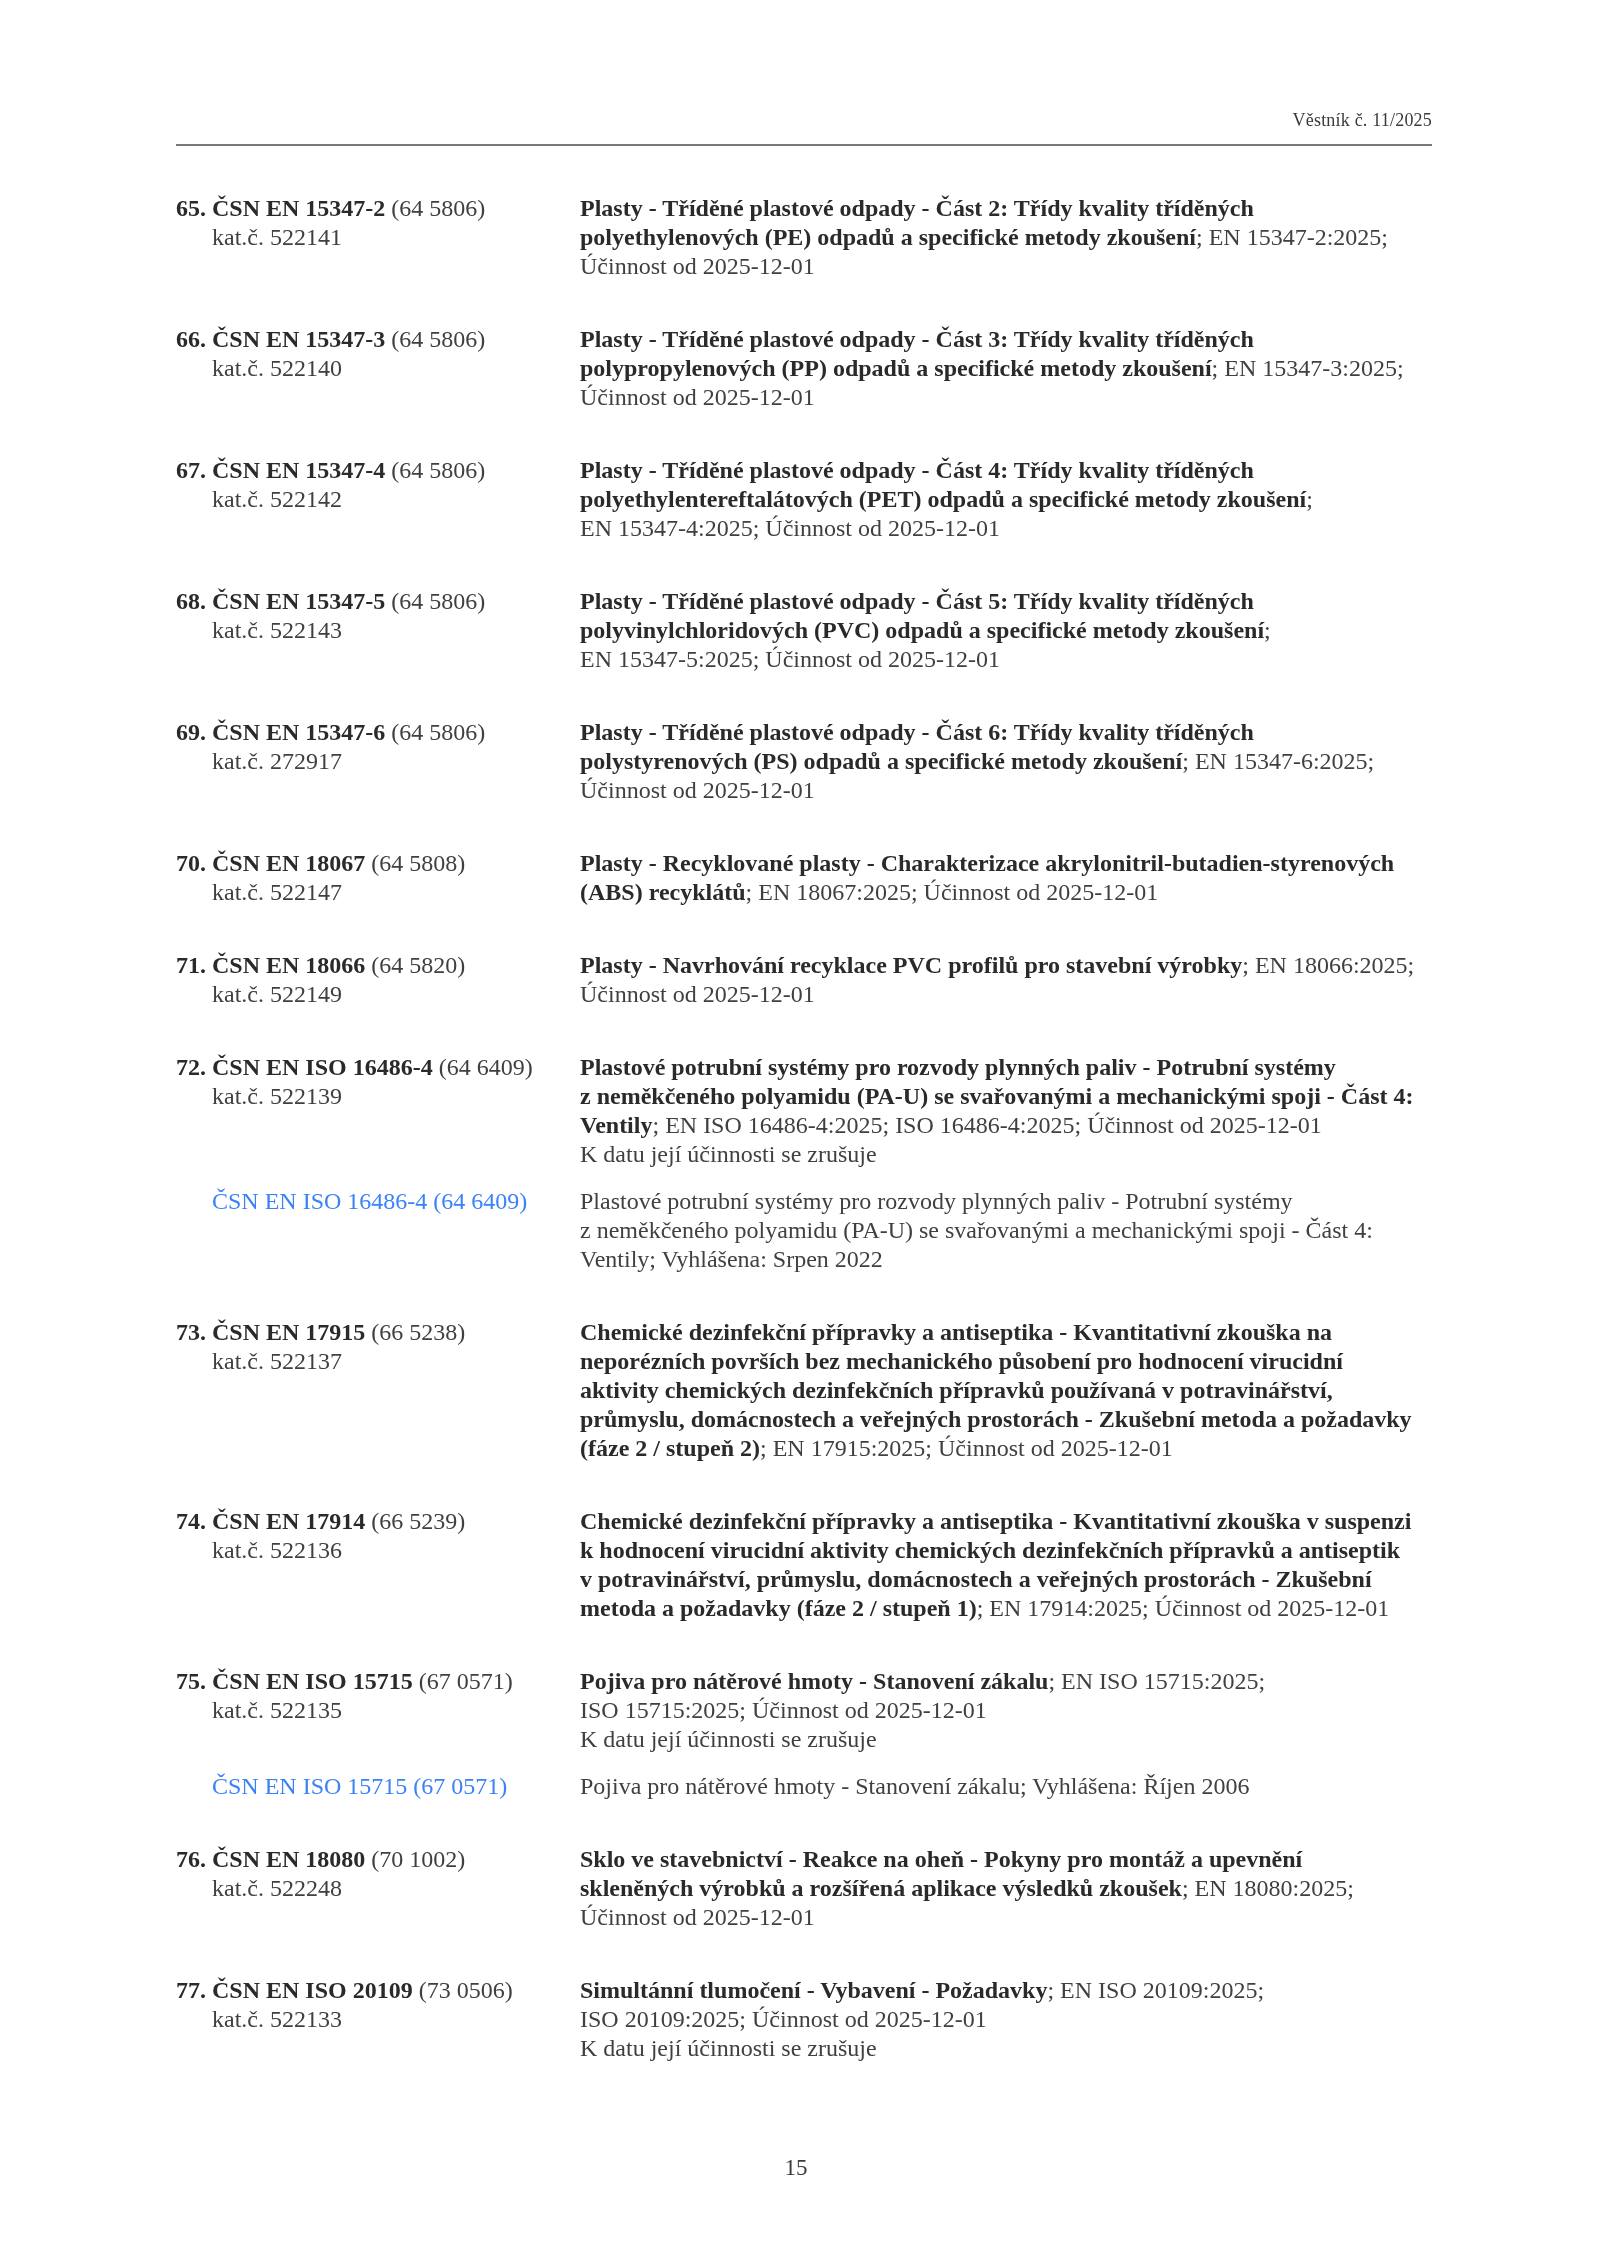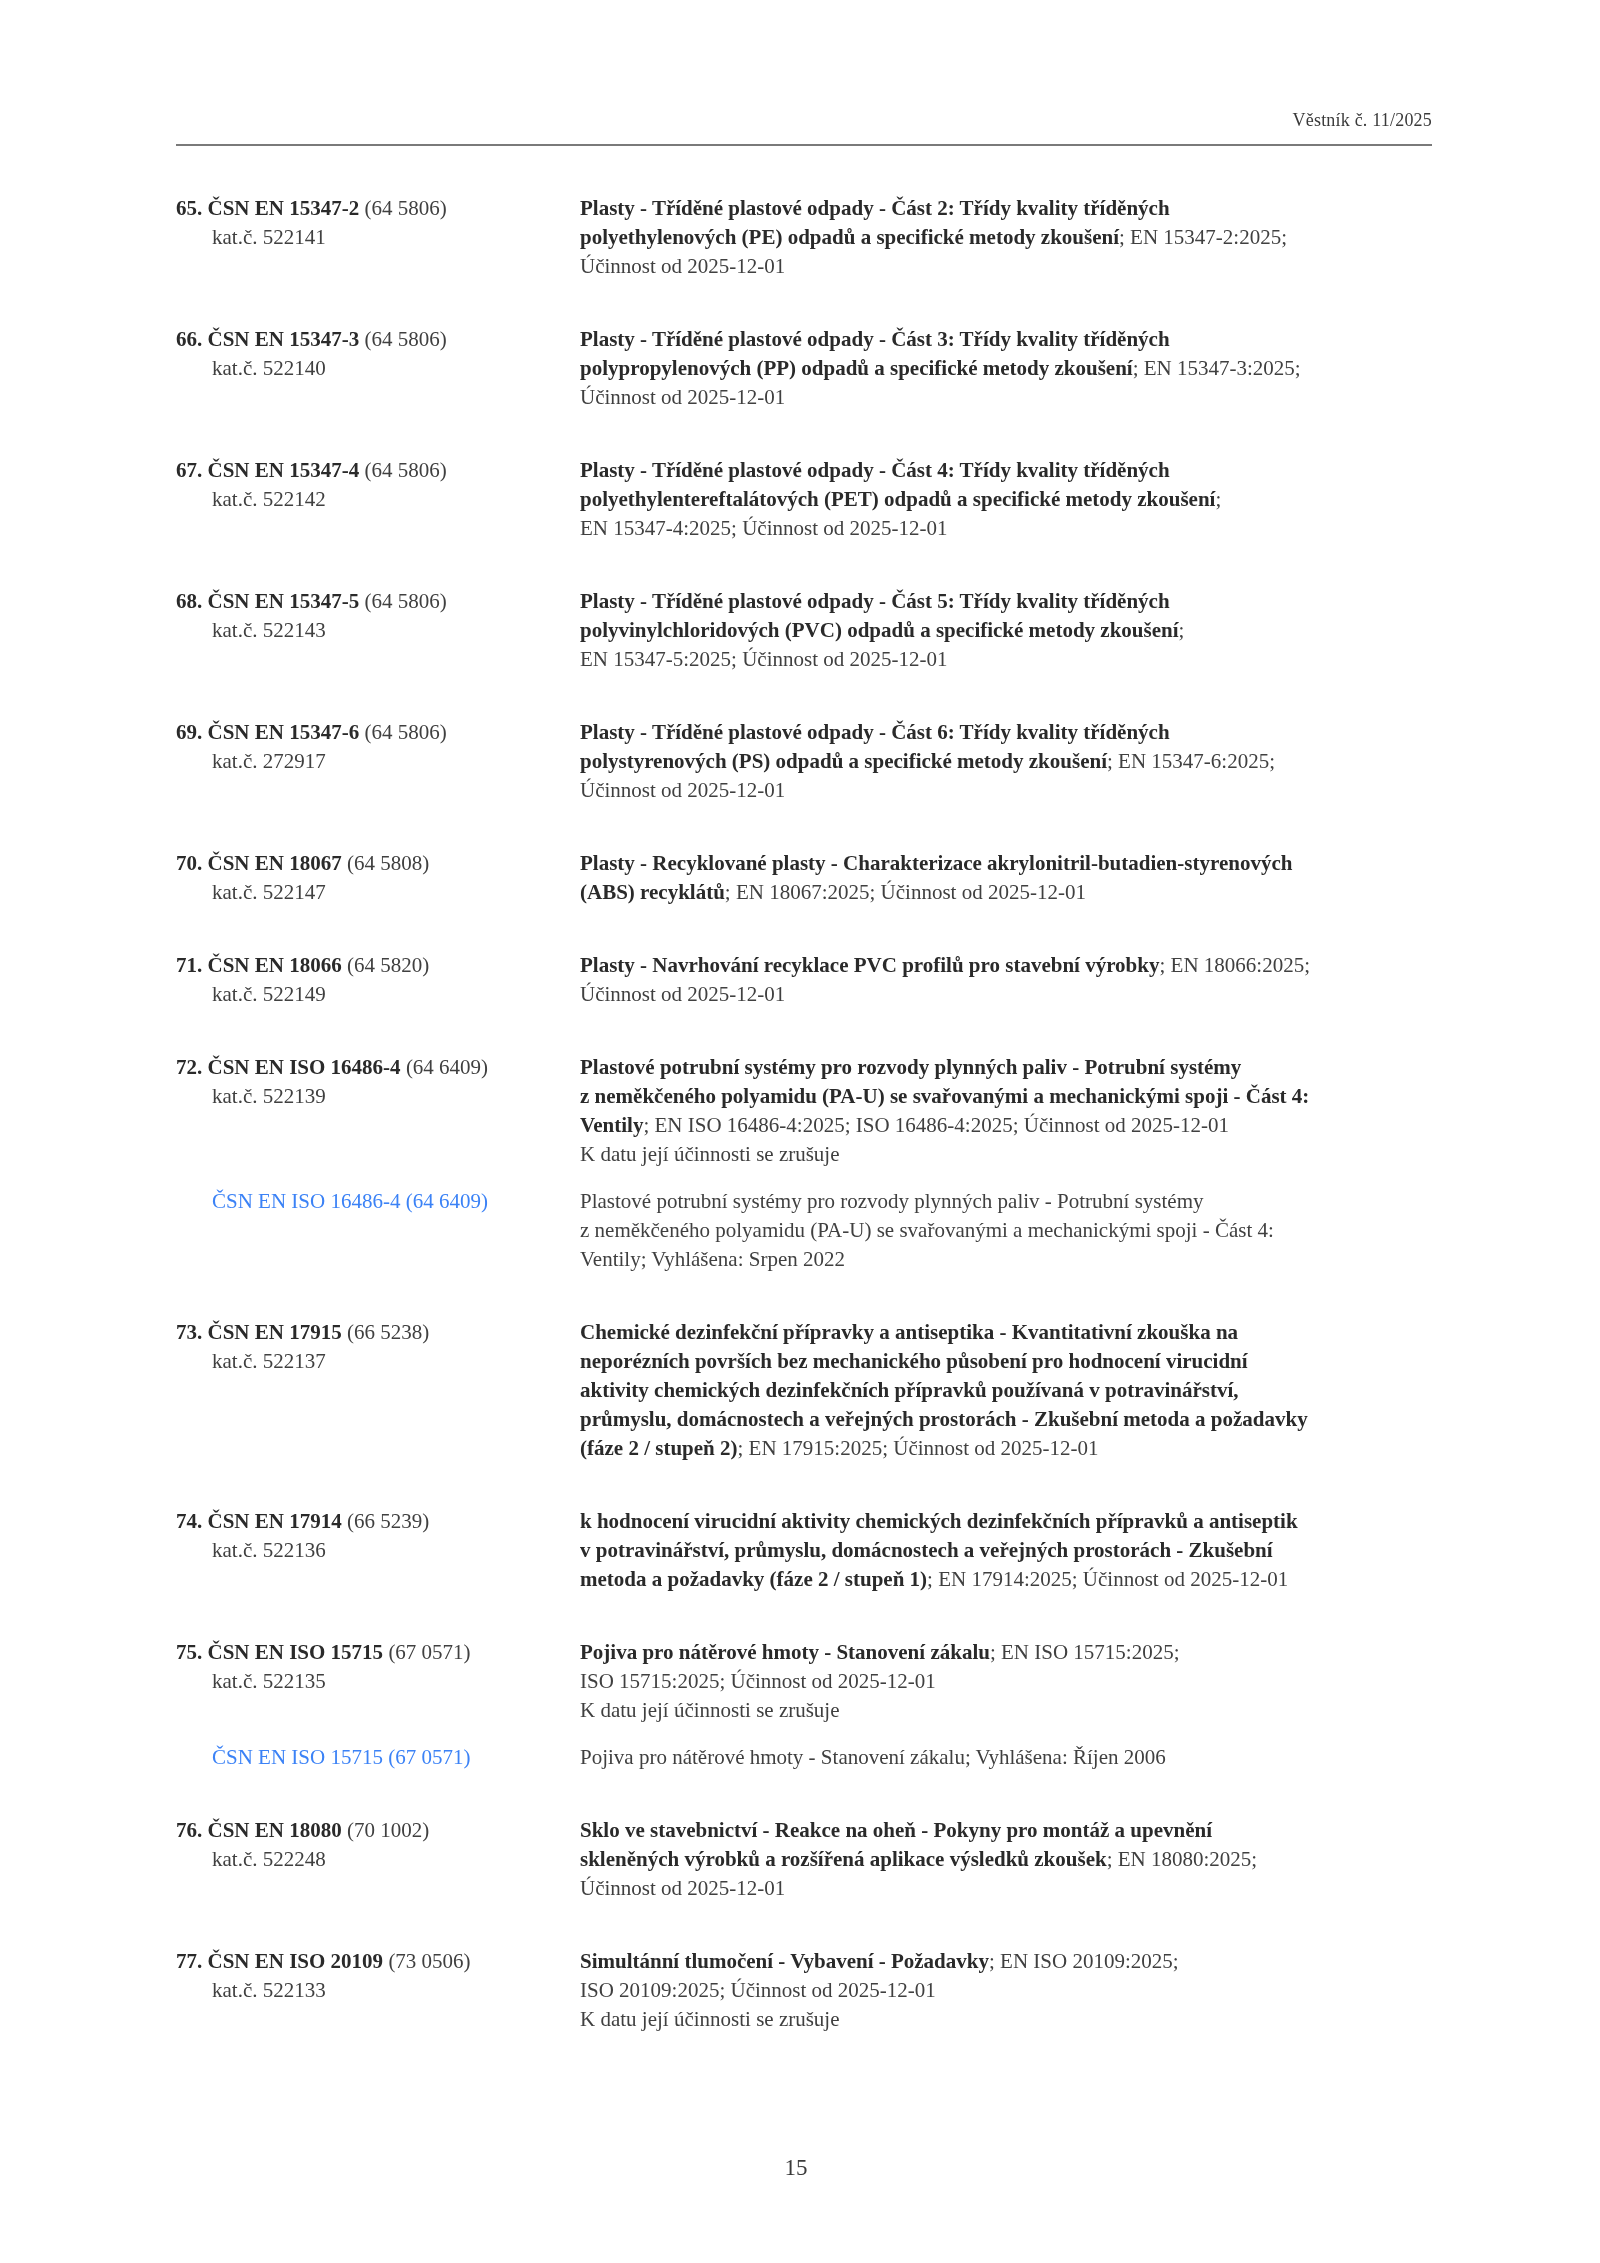--- a/index.html
+++ b/index.html
@@ -40,21 +40,21 @@
     }
     .entries {
       position: absolute;
       left: 176px;
       top: 194px;
       width: 1260px;
     }
     .entry {
       position: relative;
       margin-bottom: 44px;
-      font-size: 21px;
+      font-size: 24px;
       line-height: 29px;
     }
     .entry-row {
       display: flex;
       align-items: flex-start;
     }
     .entry-row + .entry-row {
       margin-top: 18px;
     }
     .col-left {
@@ -232,20 +232,21 @@
         </div>
       </div>
     </div>
     <div class="entry">
       <div class="entry-row">
         <div class="col-left">
           <span class="line"><span class="bold">74.</span> <span class="bold">ČSN EN 17914</span> <span class="reg">(66 5239)</span></span>
           <span class="kat">kat.č. 522136</span>
         </div>
         <div class="col-right">
+          <span class="line"><span class="bold">Chemické dezinfekční přípravky a antiseptika - Kvantitativní zkouška v suspenzi</span></span>
           <span class="line"><span class="bold">k hodnocení virucidní aktivity chemických dezinfekčních přípravků a antiseptik</span></span>
           <span class="line"><span class="bold">v potravinářství, průmyslu, domácnostech a veřejných prostorách - Zkušební</span></span>
           <span class="line"><span class="bold">metoda a požadavky (fáze 2 / stupeň 1)</span><span class="reg">; EN 17914:2025; Účinnost od 2025-12-01</span></span>
         </div>
       </div>
     </div>
     <div class="entry">
       <div class="entry-row">
         <div class="col-left">
           <span class="line"><span class="bold">75.</span> <span class="bold">ČSN EN ISO 15715</span> <span class="reg">(67 0571)</span></span>

